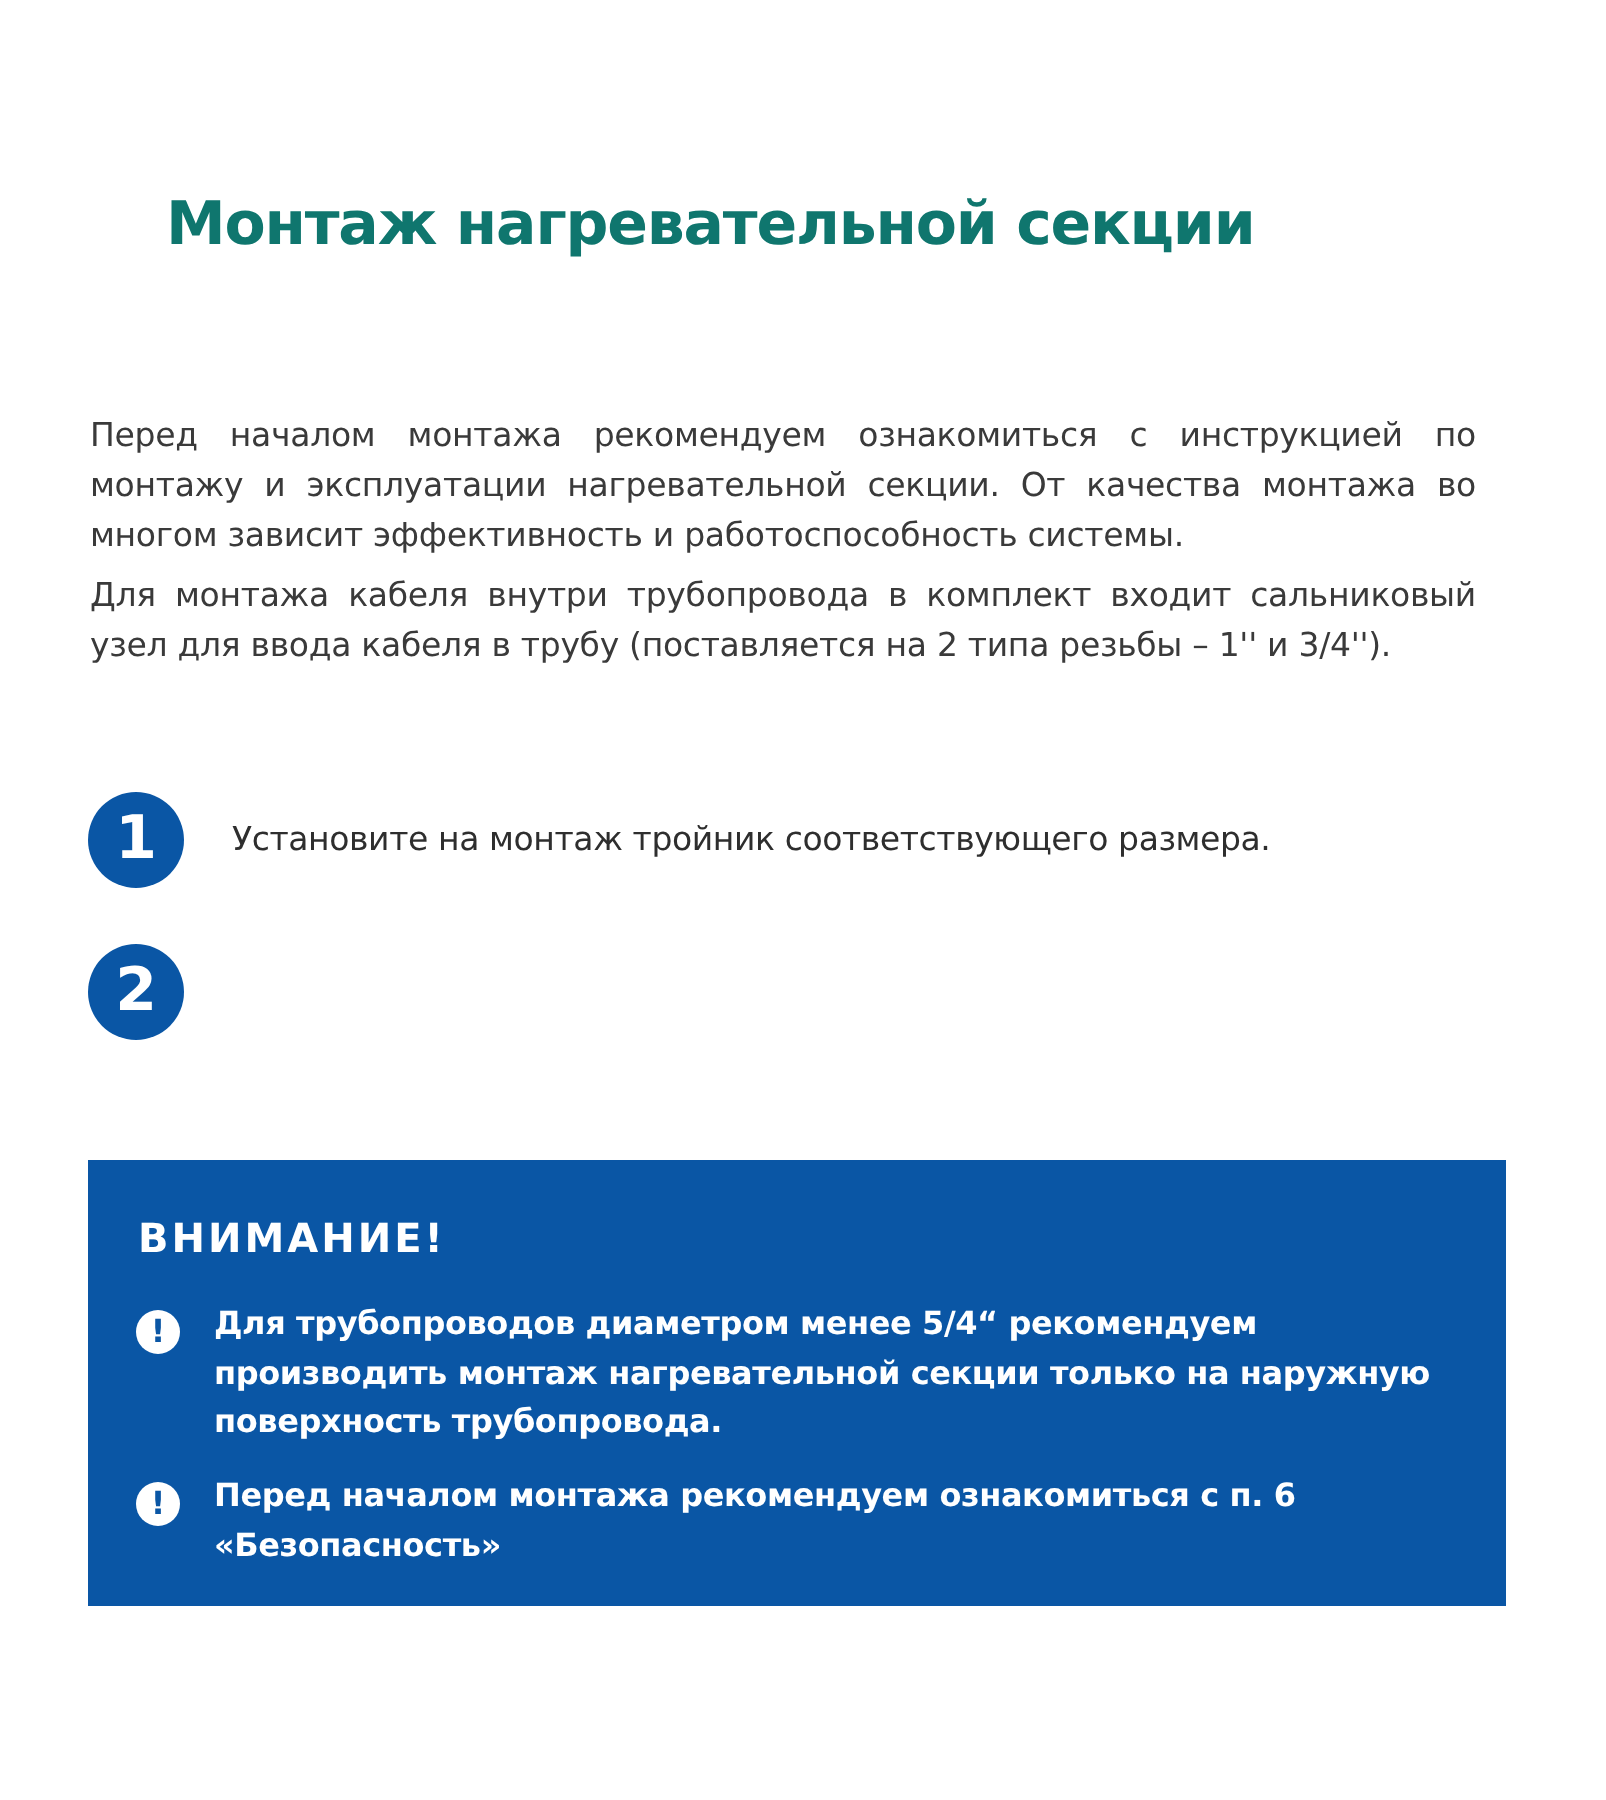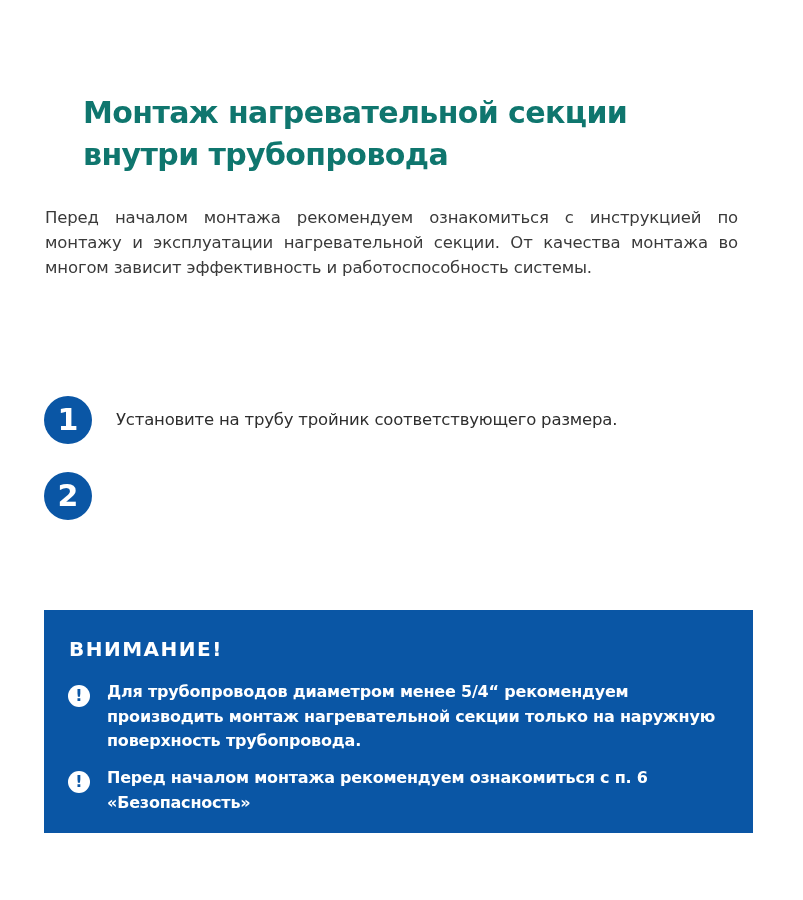--- a/index.html
+++ b/index.html
@@ -83,21 +83,20 @@
       letter-spacing: -0.2px;
     }
     .warning {
       position: absolute;
       left: 44px;
       top: 580px;
       width: 709px;
       height: 223px;
       background: #0a56a5;
       color: #ffffff;
-      margin-top: 30px;
     }
     .warning-title {
       position: absolute;
       left: 25px;
       top: 26px;
       margin: 0;
       font-family: "DejaVu Sans", sans-serif;
       font-weight: bold;
       font-size: 20px;
       letter-spacing: 1.5px;
@@ -135,31 +134,31 @@
       line-height: 24.5px;
       letter-spacing: -0.2px;
       color: #ffffff;
     }
   </style>
 </head>
 <body>
 
 <h1 class="title">
   <span>Монтаж нагревательной секции</span><br>
-  <span>внутри трубопровода</span>
 </h1>
 
 <div class="intro">
   <p>Перед началом монтажа рекомендуем ознакомиться с инструкцией по монтажу и эксплуатации нагревательной секции. От качества монтажа во многом зависит эффективность и работоспособность системы.</p>
+  <p>Для монтажа кабеля внутри трубопровода в комплект входит сальниковый узел для ввода кабеля в трубу (поставляется на 2 типа резьбы – 1'' и 3/4'').</p>
 </div>
 
 <div class="steps">
   <div class="step" style="top:0px;">
     <div class="step-num">1</div>
-    <div class="step-text">Установите на трубу тройник соответствующего размера.</div>
+    <div class="step-text">Установите на монтаж тройник соответствующего размера.</div>
   </div>
   <div class="step" style="top:76px;">
     <div class="step-num">2</div>
   </div>
 </div>
 
 <div class="warning">
   <h2 class="warning-title">ВНИМАНИЕ!</h2>
 
   <div class="warn-item" style="top:70px;">

